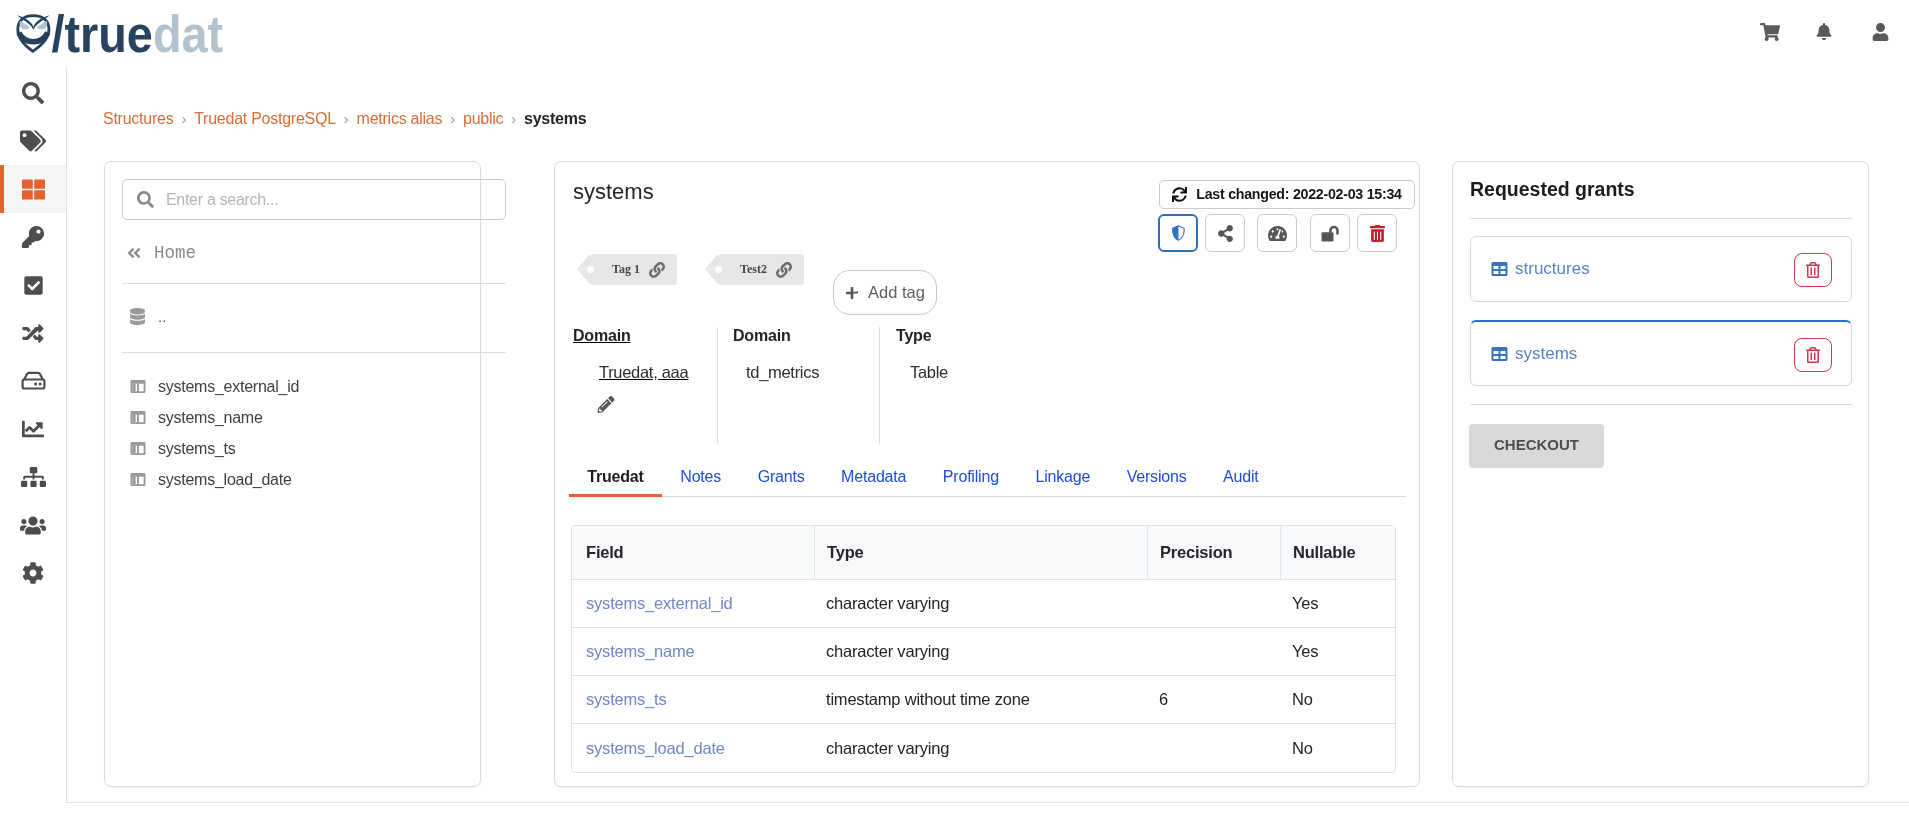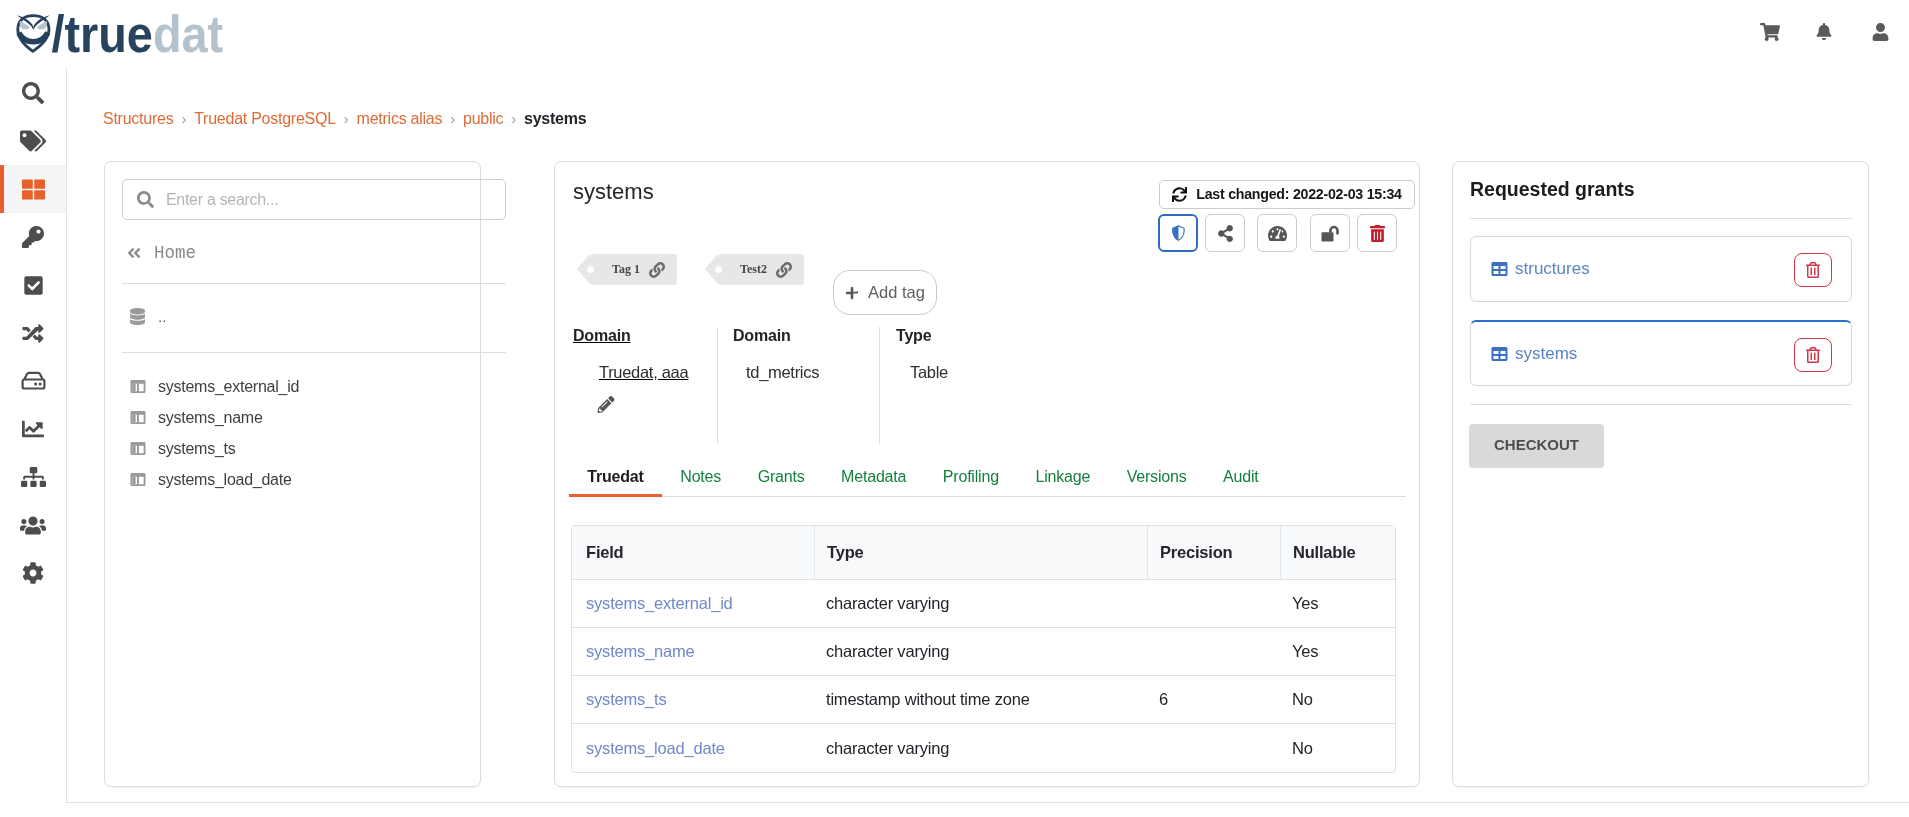--- a/index.html
+++ b/index.html
@@ -66,21 +66,21 @@
 .tag:after { content:""; position:absolute; left:-3px; top:12px; width:7px; height:7px; border-radius:50%; background:#fdfdfd; }
 .tagtxt { font-family:"Liberation Serif", serif; font-size:12px; font-weight:bold; color:#474747; margin:0 9px 0 22px; }
 #addtag { position:absolute; left:278px; top:91px; width:104px; height:45px; border:1px solid #c9c9c9;
   border-radius:17px; display:flex; align-items:center; justify-content:center; background:#fff;margin-top:17px; }
 #addtag span { font-size:16.5px; color:#5f5f5f; margin-left:9px; }
 .metacol { position:absolute; top:165px; }
 .metalabel { font-size:16px; letter-spacing:-0.2px; font-weight:bold; color:#242424; }
 .metaval { margin-top:18px; font-size:16.5px; letter-spacing:-0.3px; color:#2e2e2e; }
 .vsep { position:absolute; top:165px; width:1px; height:117px; background:#ddd; }
 #tabs { position:absolute; left:14px; top:298px; width:837px; display:flex; border-bottom:1px solid #d9d9d9; }
-.tab { padding:8px 18.3px 10px; font-size:16px; letter-spacing:-0.2px; color:#15803d; }
+.tab { padding:8px 18.3px 10px; font-size:16px; letter-spacing:-0.2px; color:#1d4ed8; }
 .tab.tactive { color:#1d1d1d; font-weight:bold; border-bottom:3px solid #e8602c; margin-bottom:-1px; padding-bottom:8px; }
 #ftable { position:absolute; left:16px; top:363px; width:825px; border-collapse:separate; border-spacing:0;
   font-size:16.5px; letter-spacing:-0.2px; color:#212529; }
 #ftable th { background:#f8f9fa; font-weight:bold; text-align:left; height:54px; padding:0 0 0 12px;
   border-bottom:1px solid #dee2e6; border-left:1px solid #e3e6e9; color:#24262c; }
 #ftable th:first-child { border-left:none; padding-left:14px; border-top-left-radius:4px; }
 #ftable thead tr { }
 #ftable td { height:48px; padding:0 0 0 12px; border-bottom:1px solid #dee2e6; }
 #ftable td:first-child { padding-left:14px; }
 #ftable tbody tr:last-child td { border-bottom:none; }

